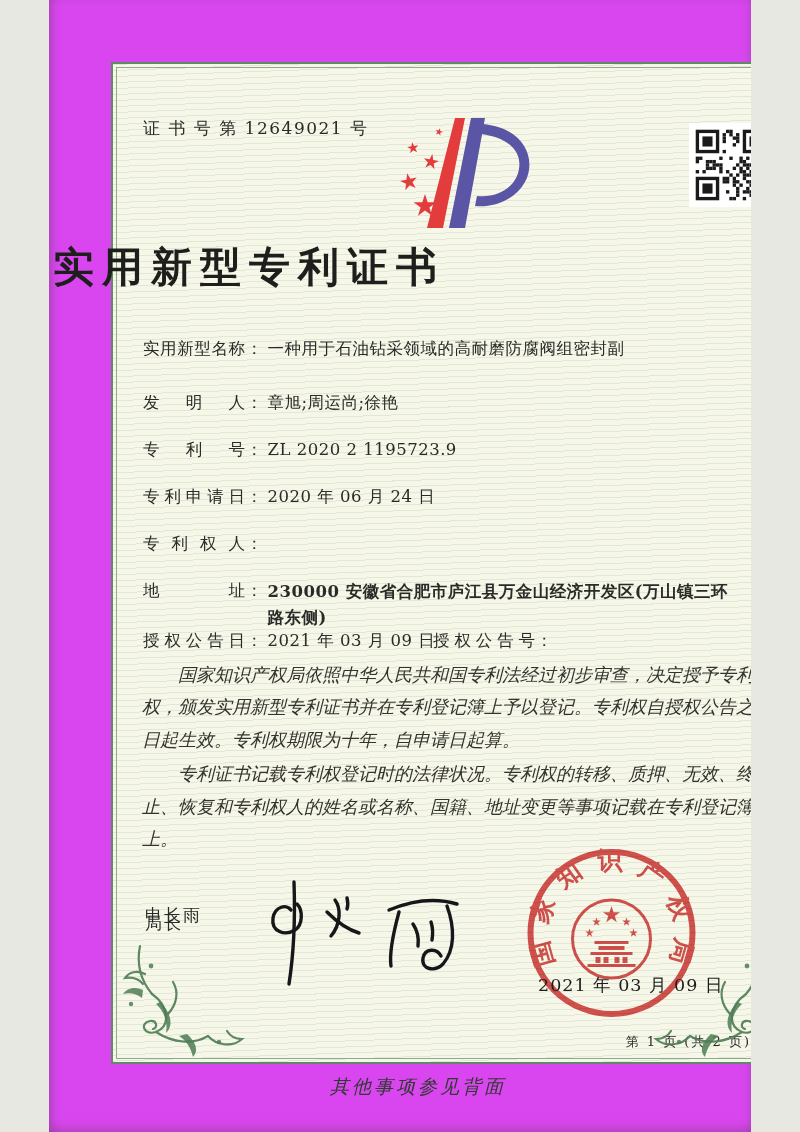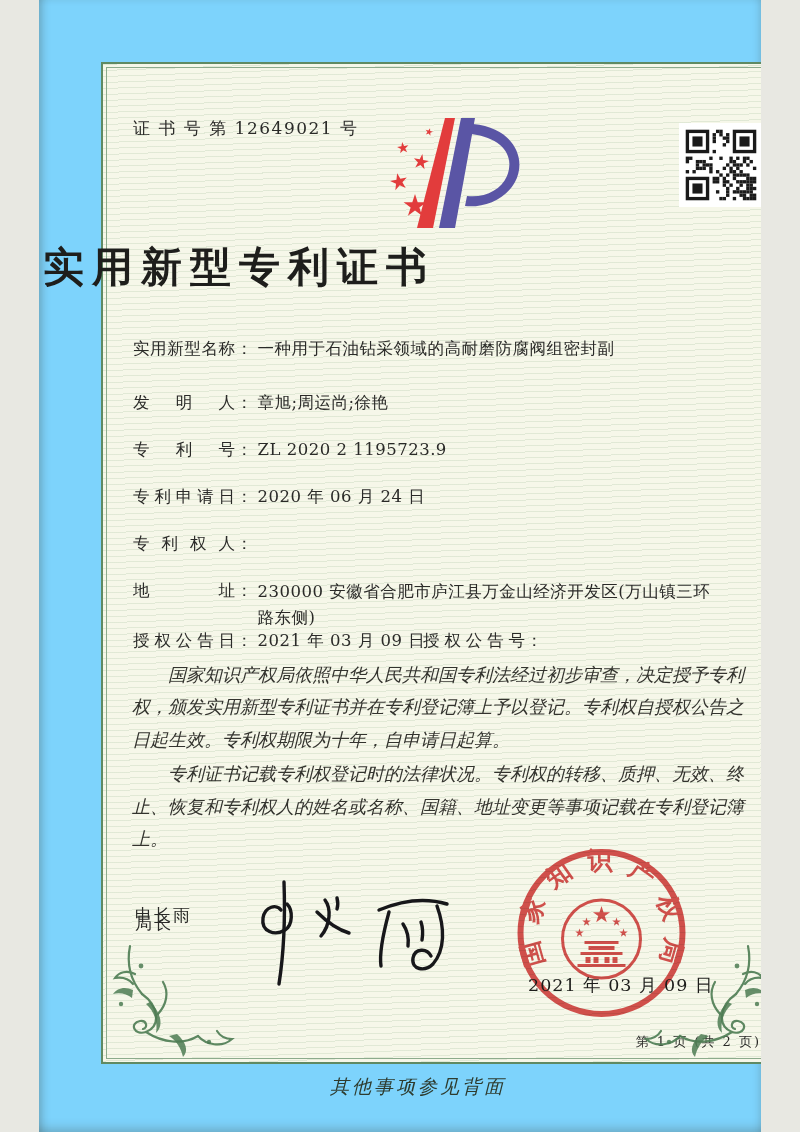--- a/index.html
+++ b/index.html
@@ -1,34 +1,34 @@
 <!DOCTYPE html>
 <html><head>
 <meta charset="utf-8">
 <style>
   html,body{margin:0;padding:0;background:#e8e8e2;}
-  .page{position:relative;width:702px;height:1132px;margin:0 auto;background:#7dd3fc;overflow:hidden;
+  .page{position:relative;width:702px;height:1132px;margin:0 auto;background:#d946ef;overflow:hidden;
     font-family:"DejaVu Serif","Liberation Serif",serif;color:#2a2a28;
     box-shadow:inset 12px 0 10px -10px rgba(60,60,50,.35), inset -9px 0 9px -9px rgba(60,60,50,.28),
-               inset 0 -14px 12px -12px rgba(60,60,50,.33), inset 0 6px 6px -6px rgba(60,60,50,.12);padding-left:20px;}
+               inset 0 -14px 12px -12px rgba(60,60,50,.33), inset 0 6px 6px -6px rgba(60,60,50,.12);}
   .frame{position:absolute;left:62px;top:62px;width:674px;height:998px;border:2px solid #5f8a63;background:#f6f7e9;}
   .frame::before{content:"";position:absolute;inset:0;
     background:repeating-linear-gradient(178deg, rgba(140,175,135,.20) 0 1px, transparent 1px 6px);}
   .frame-inner{position:absolute;inset:3px;border:1px solid #8cab8c;}
   .abs{position:absolute;}
   .cert-number{left:94px;top:117px;font-size:17px;letter-spacing:1.5px;}
   .title{left:4px;right:0;top:240px;font-size:41px;font-weight:bold;letter-spacing:8px;color:#1e1e1c;}
   .row{position:absolute;left:94px;display:flex;align-items:flex-start;font-size:16.5px;line-height:1.5;}
   .label{width:102px;display:inline-flex;justify-content:space-between;flex:none;}
   .colon{margin:0 5px 0 1px;flex:none;}
   .value{letter-spacing:.5px;}
   .row-name{top:337px;} .row-inventor{top:391px;} .row-patentno{top:438px;}
   .row-filing{top:485px;} .row-patentee{top:532px;} .row-address{top:579px;}
   .row-grant{top:629px;} .pair2{position:absolute;left:290px;top:0;display:flex;width:330px;}
-  .row-address .value{width:465px;line-height:1.55;}
+  .row-address .value{width:465px;line-height:1.55;font-weight:bold;}
   .row-grant{width:620px;}
   .paras{left:93px;top:659px;width:616px;font-size:18px;line-height:1.8;font-style:italic;color:#33332e;}
   .paras p{margin:0 0 2px 0;text-indent:2em;}
   .signer-title{left:96px;top:912px;font-size:17px;letter-spacing:2px;}
   .signer-name{left:96px;top:904px;font-size:17px;letter-spacing:2px;font-family:Liberation Mono, monospace;}
   .sig{left:212px;top:876px;}
   .seal{left:470px;top:840px;opacity:.93;mix-blend-mode:multiply;}
   .seal-date{left:489px;top:973px;font-size:17.5px;letter-spacing:1px;color:#1c1c1a;z-index:6;}
   .page-info{left:0;right:0;top:1033px;text-align:right;font-size:13px;letter-spacing:2px;}
   .back-note{left:0;right:0;top:1074px;text-align:center;font-size:19px;font-style:italic;letter-spacing:3px;color:#2e3b2e;margin-left:36px;}

